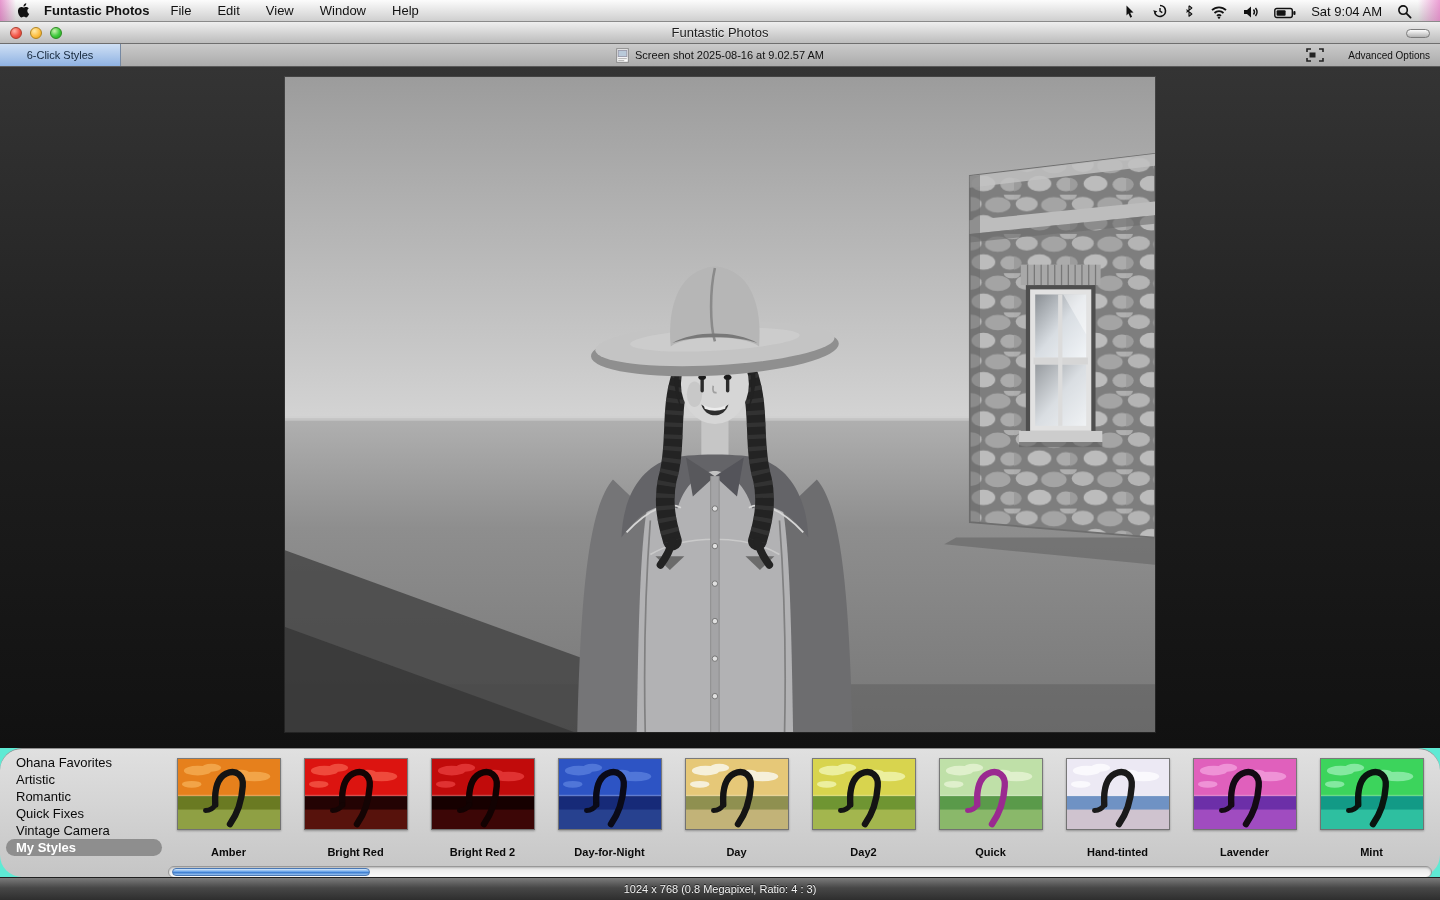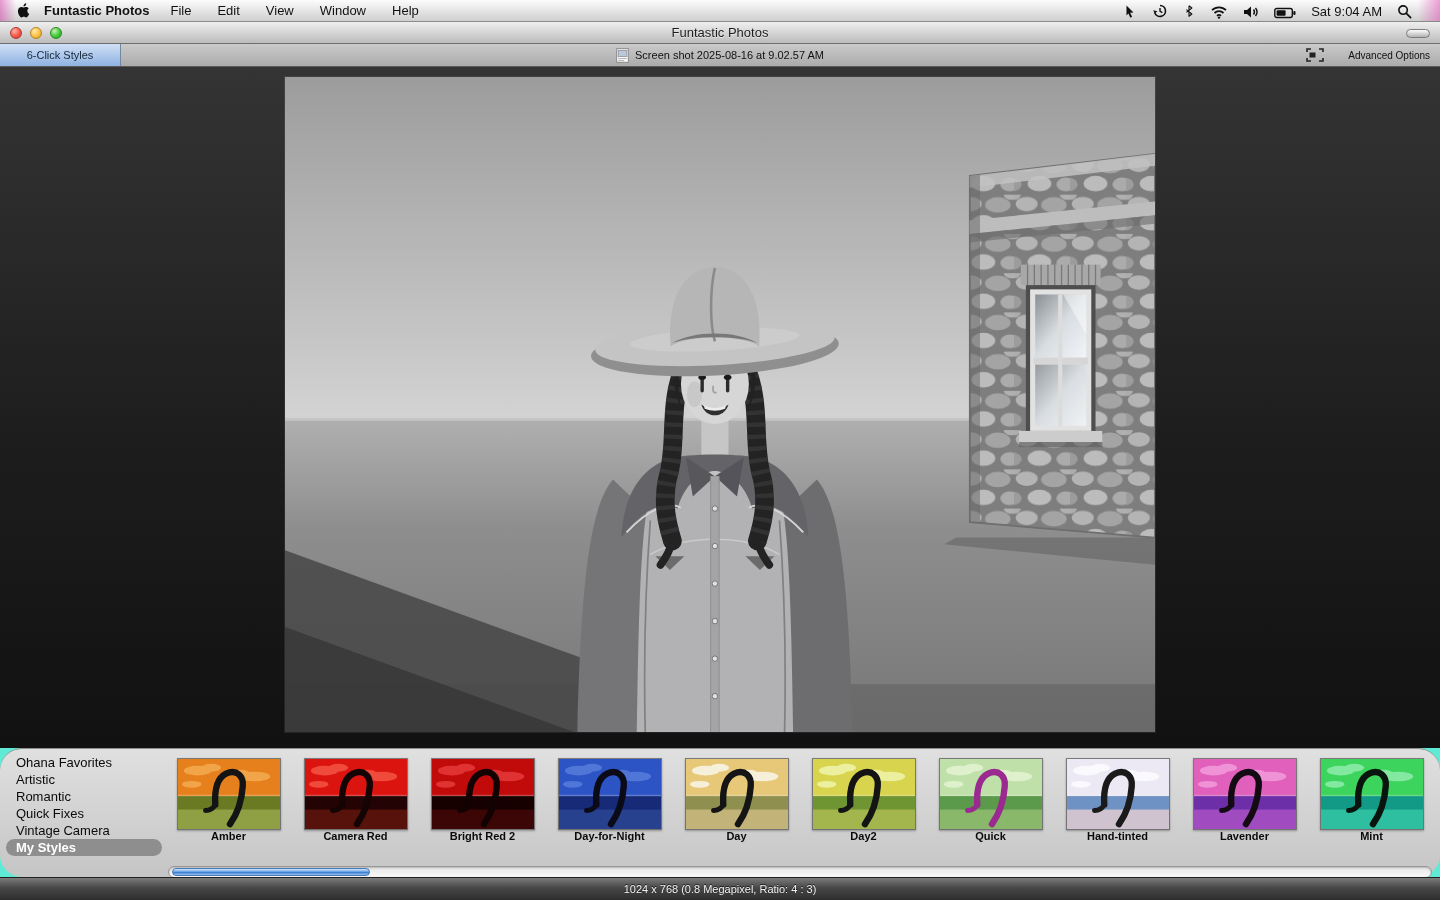--- a/index.html
+++ b/index.html
@@ -45,21 +45,21 @@
 
   
   .styles-panel{top:748px;height:129px;background:linear-gradient(#e0e0e0,#c5c5c5);border-top:1px solid #8f8f8f;border-radius:22px;}
   .categories{position:absolute;left:6px;top:5px;font-size:13px;color:#0a0a0a;}
   .category{height:17px;line-height:17px;padding:0 10px;width:156px;white-space:nowrap;}
   .category.selected{background:var(--selected-pill,#8e8e8e);color:#fff;border-radius:9px;font-weight:bold;}
   .styles-strip{position:absolute;left:165px;top:9px;display:flex;}
   .thumb-cell{width:127px;display:flex;flex-direction:column;align-items:center;}
   .thumb-frame{width:104px;height:72px;border:1px solid rgba(0,0,0,.45);box-shadow:0 1px 2px rgba(0,0,0,.3);}
   .thumb-frame svg{display:block;width:100%;height:100%;}
-  .thumb-label{margin-top:0;font-size:11px;font-weight:bold;color:#0a0a0a;white-space:nowrap;}
+  .thumb-label{margin-top:16px;font-size:11px;font-weight:bold;color:#0a0a0a;white-space:nowrap;}
   .hscroll{position:absolute;left:168px;right:8px;top:117px;height:12px;border-radius:6px;
            background:linear-gradient(#e6e6e6,#fafafa);border:1px solid #989898;box-shadow:inset 0 1px 2px rgba(0,0,0,.22);}
   .hscroll-thumb{position:absolute;left:3px;top:1px;width:198px;height:8px;border-radius:5px;
            background:linear-gradient(#d8eafc,var(--scroll-thumb,#5f9de6) 48%,#3b7cd0 55%,#9cc4f0);border:1px solid #4a78b4;}
 
   
   .status-bar{top:877px;height:23px;background:linear-gradient(#7b7b7b,#474747 45%,#2e2e2e);border-top:1px solid #1f1f1f;
               display:flex;align-items:center;justify-content:center;font-size:11px;color:#f1f1f1;text-shadow:0 -1px 0 rgba(0,0,0,.7);}
 </style>
 </head>
@@ -343,21 +343,21 @@
           <ellipse cx="64" cy="15" rx="9" ry="4"></ellipse>
           <ellipse cx="14" cy="26" rx="10" ry="3.5"></ellipse>
         </g>
         <rect class="t-horizon" y="36.8" width="104" height="1.6" fill="#fff" opacity="0.25"></rect>
         <g class="t-squiggle" stroke="#140404" fill="none" stroke-linecap="round">
           <path d="M38 47 C37 30 41 19 49 15 C60 10 67 18 66 28 C65 44 60 57 53 67" stroke-width="6.5"></path>
           <path d="M38 47 C36 51 32 53 28 53" stroke-width="5"></path>
         </g>
       </svg>
     </div>
-    <div class="thumb-label">Camera Red</div>
+    <div class="thumb-label">Bright Red</div>
   </div>
 
   <div class="thumb-cell">
     <div class="thumb-frame">
       <svg viewBox="0 0 104 72" preserveAspectRatio="none">
         <rect class="t-sky" width="104" height="72" fill="#c10b0b"></rect>
         <rect class="t-sea" y="38" width="104" height="16" fill="#160000"></rect>
         <rect class="t-sand" y="52" width="104" height="20" fill="#3c0606"></rect>
         <g class="t-clouds" fill="#e03232">
           <ellipse cx="20" cy="12" rx="14" ry="5"></ellipse>

